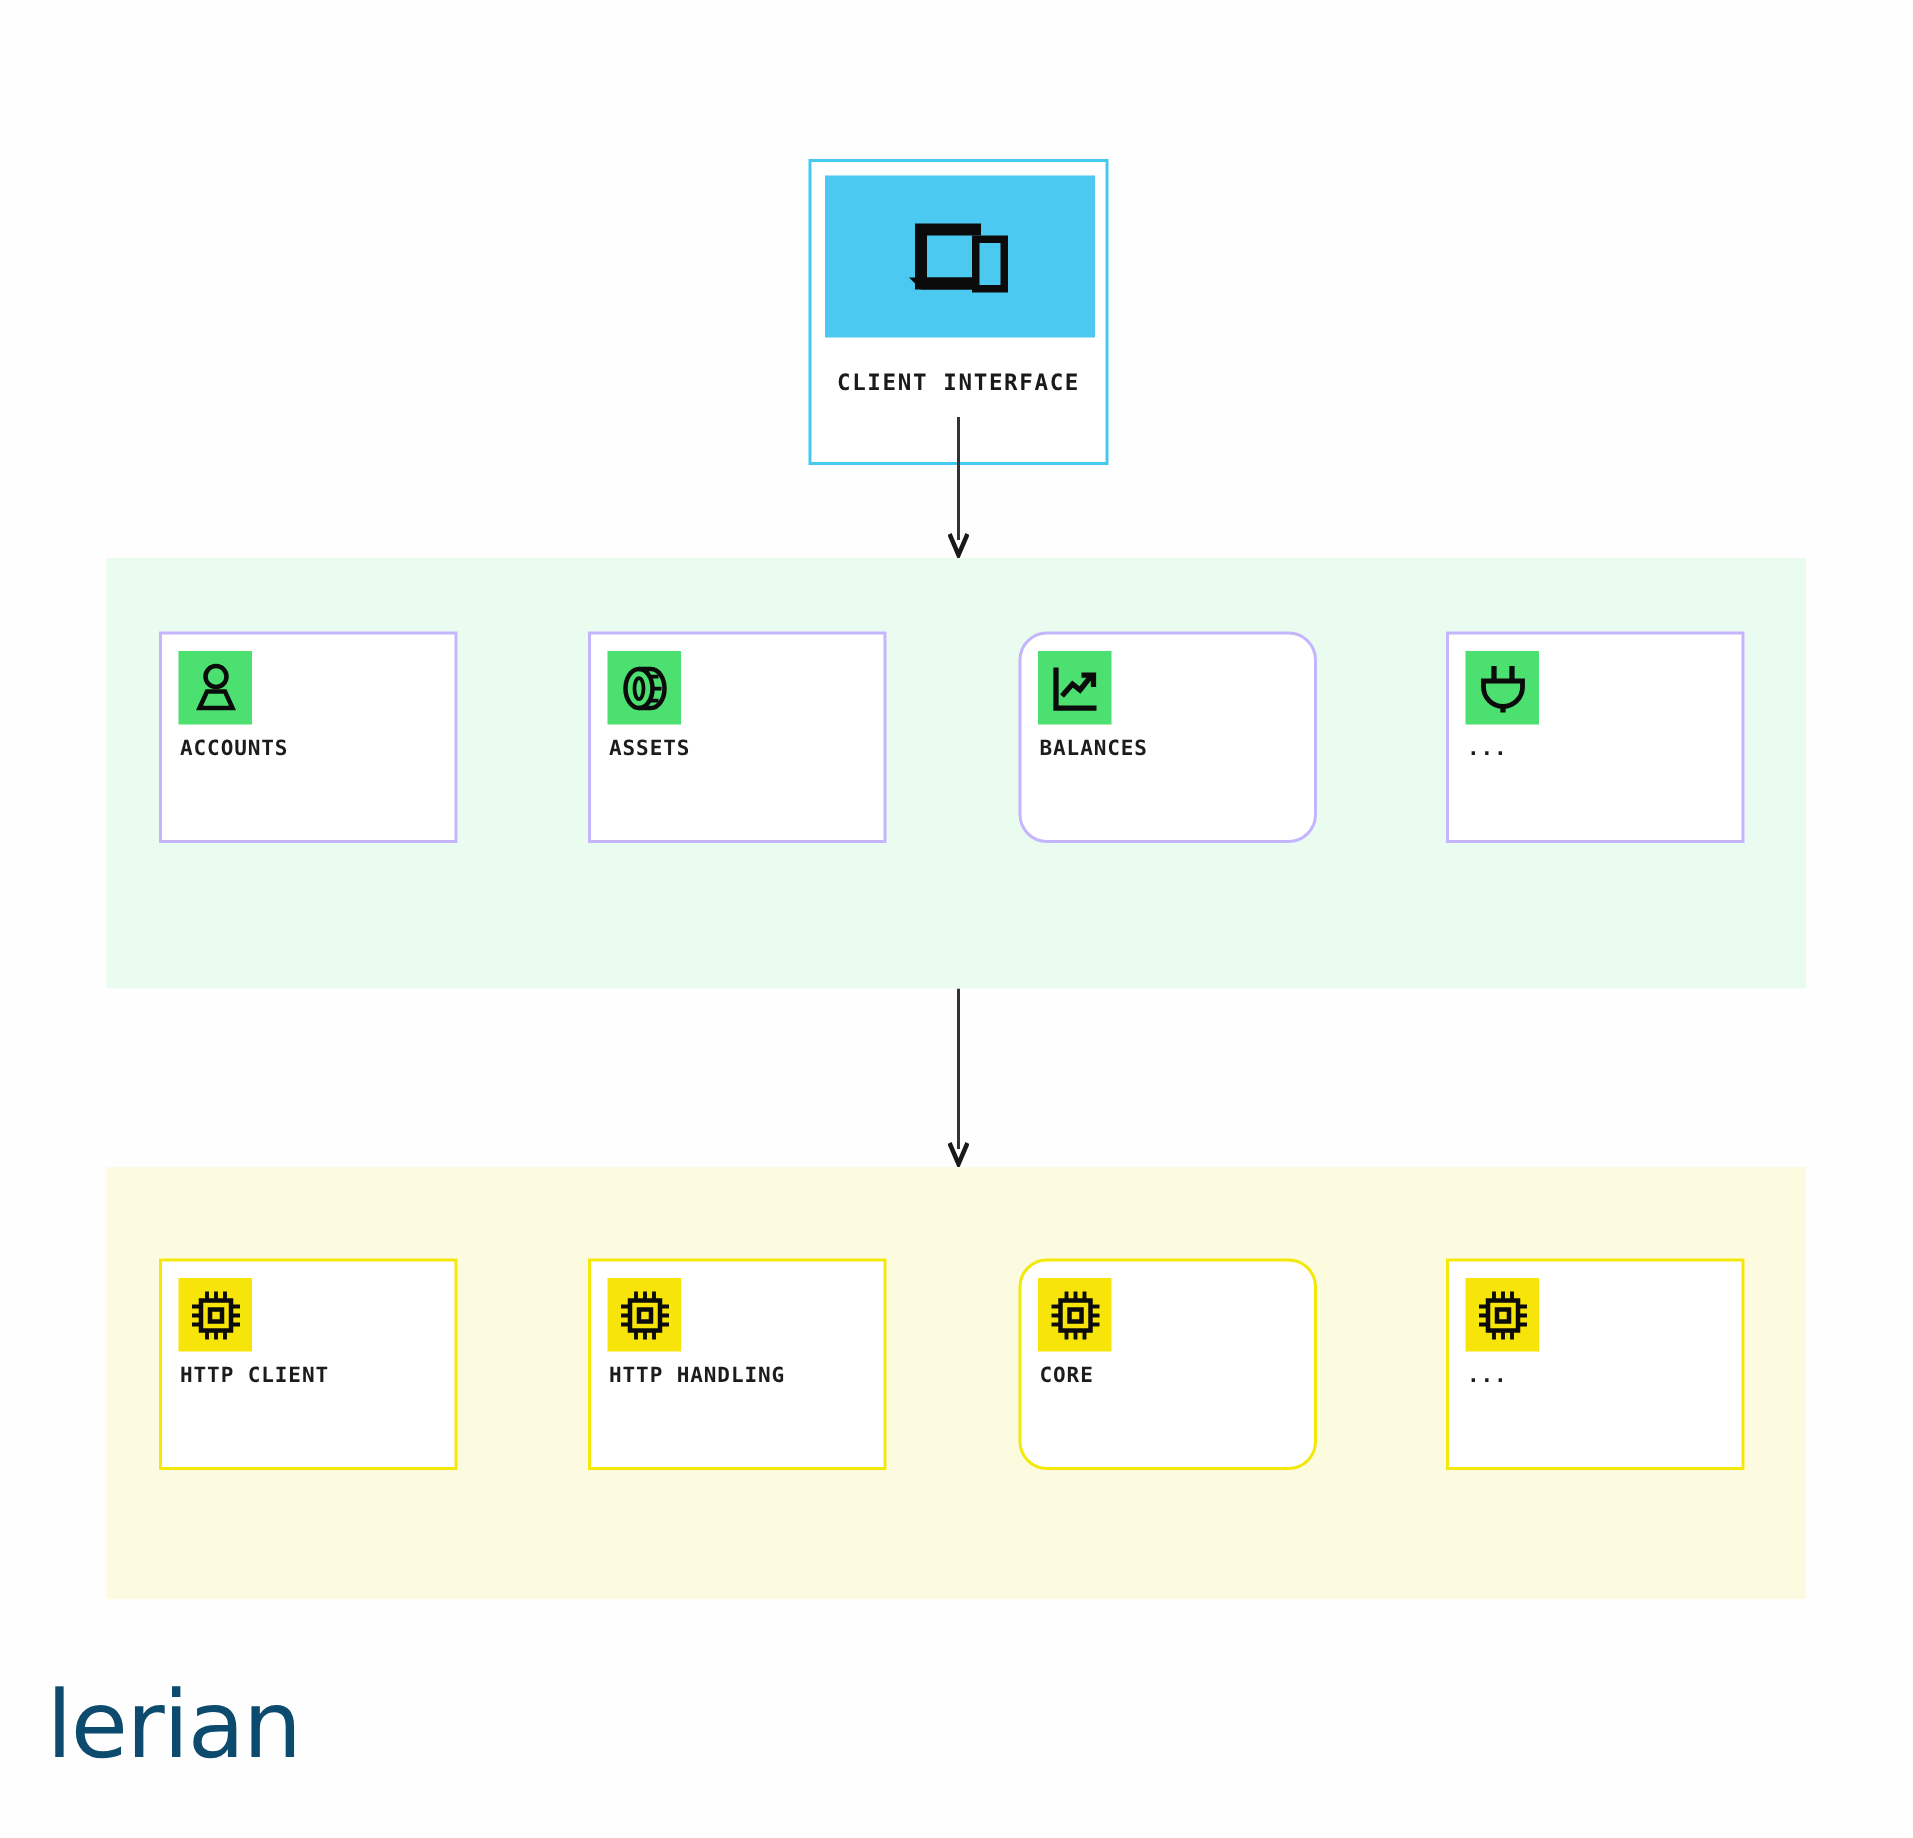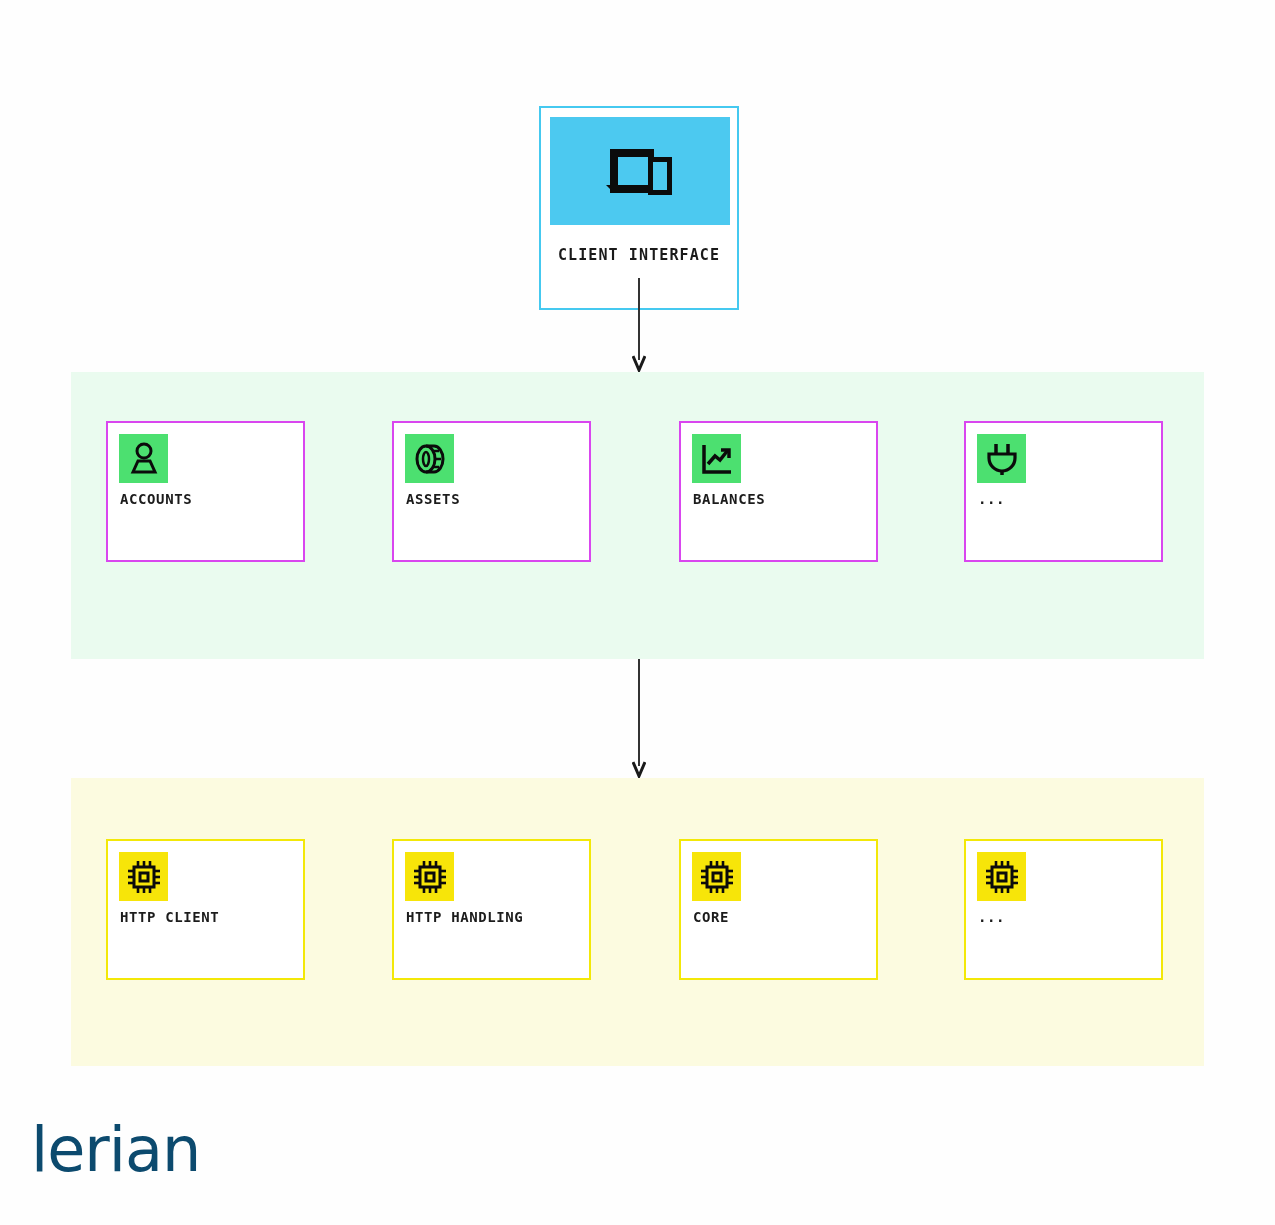--- a/index.html
+++ b/index.html
@@ -88,26 +88,26 @@
   .band-core .band-title { top: 602px; }
 
   
   .card {
     position: absolute;
     width: 199px;
     height: 141px;
     background: #FFFFFF;
     box-sizing: border-box;
   }
-  .card-core { border: 2px solid #d946ef; top: 421px; }
+  .card-core { border: 2px solid #c4b5fd; top: 421px; }
   .card-entity { border: 2px solid #F3E808; top: 827px; margin-top: 12px; }
 
   .card-c0, .card-e0 { left: 106px; }
   .card-c1, .card-e1 { left: 392px; }
-  .card-c2, .card-e2 { left: 679px; }
+  .card-c2, .card-e2 { left: 679px; border-radius: 19px; }
   .card-c3, .card-e3 { left: 964px; }
 
   .badge {
     position: absolute;
     left: 11px;
     top: 11px;
     width: 49px;
     height: 49px;
     display: flex;
     align-items: center;

